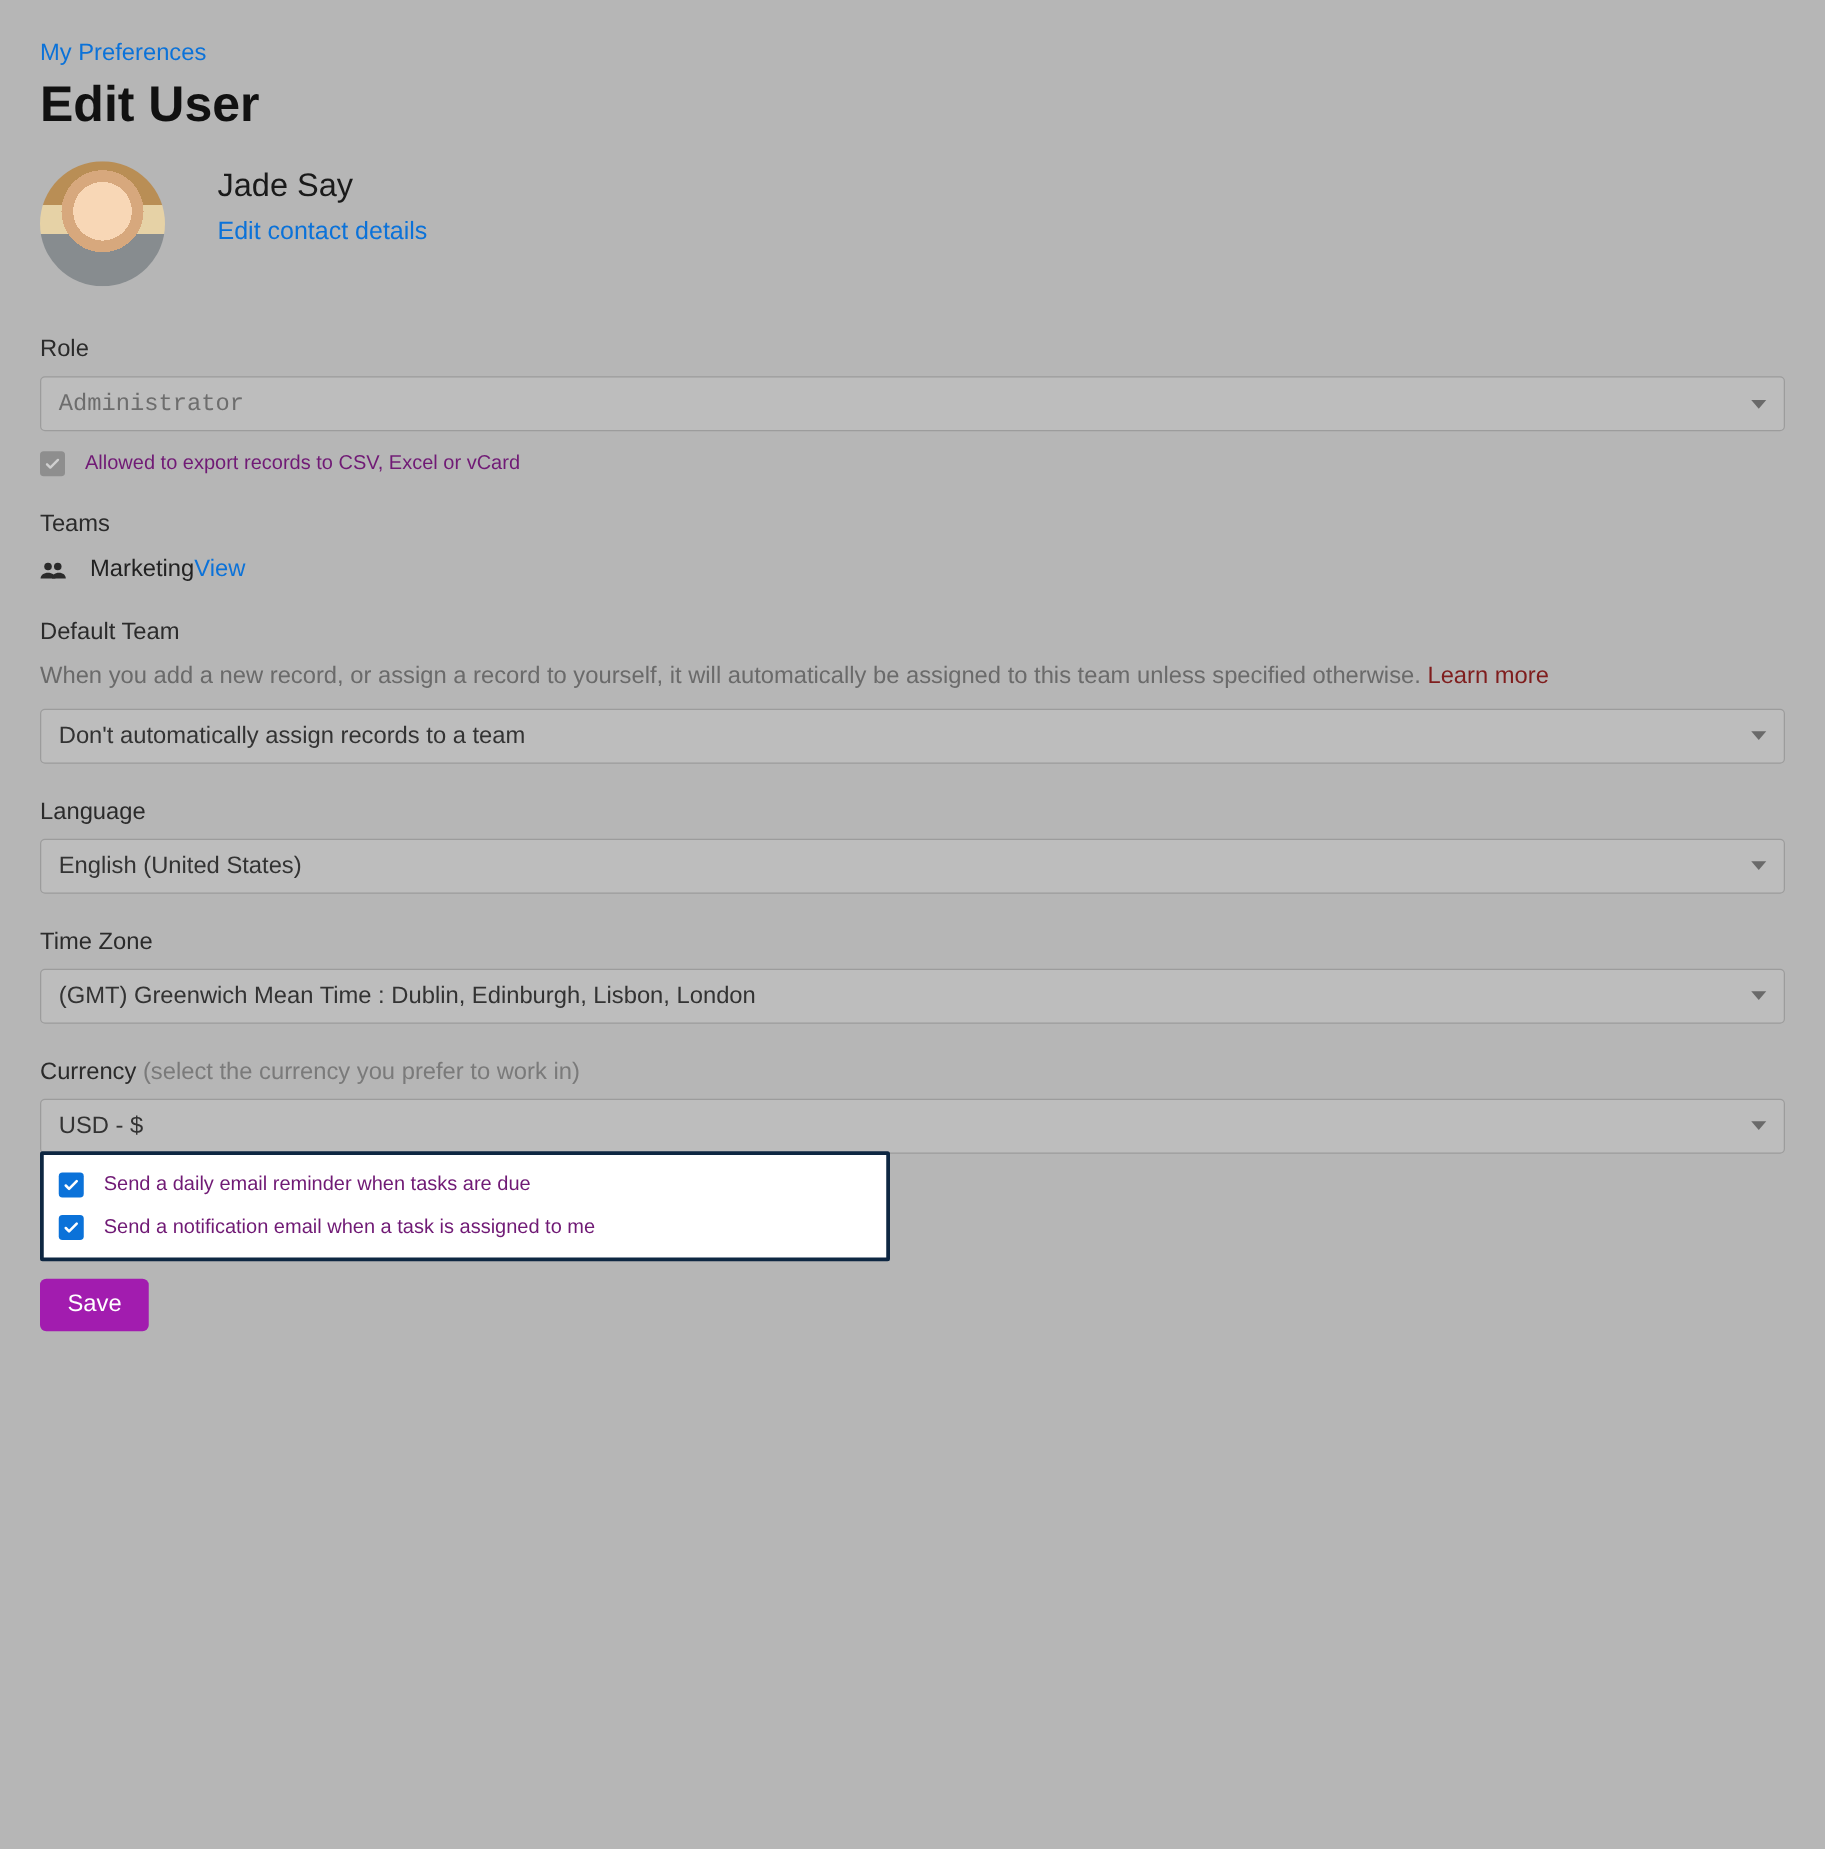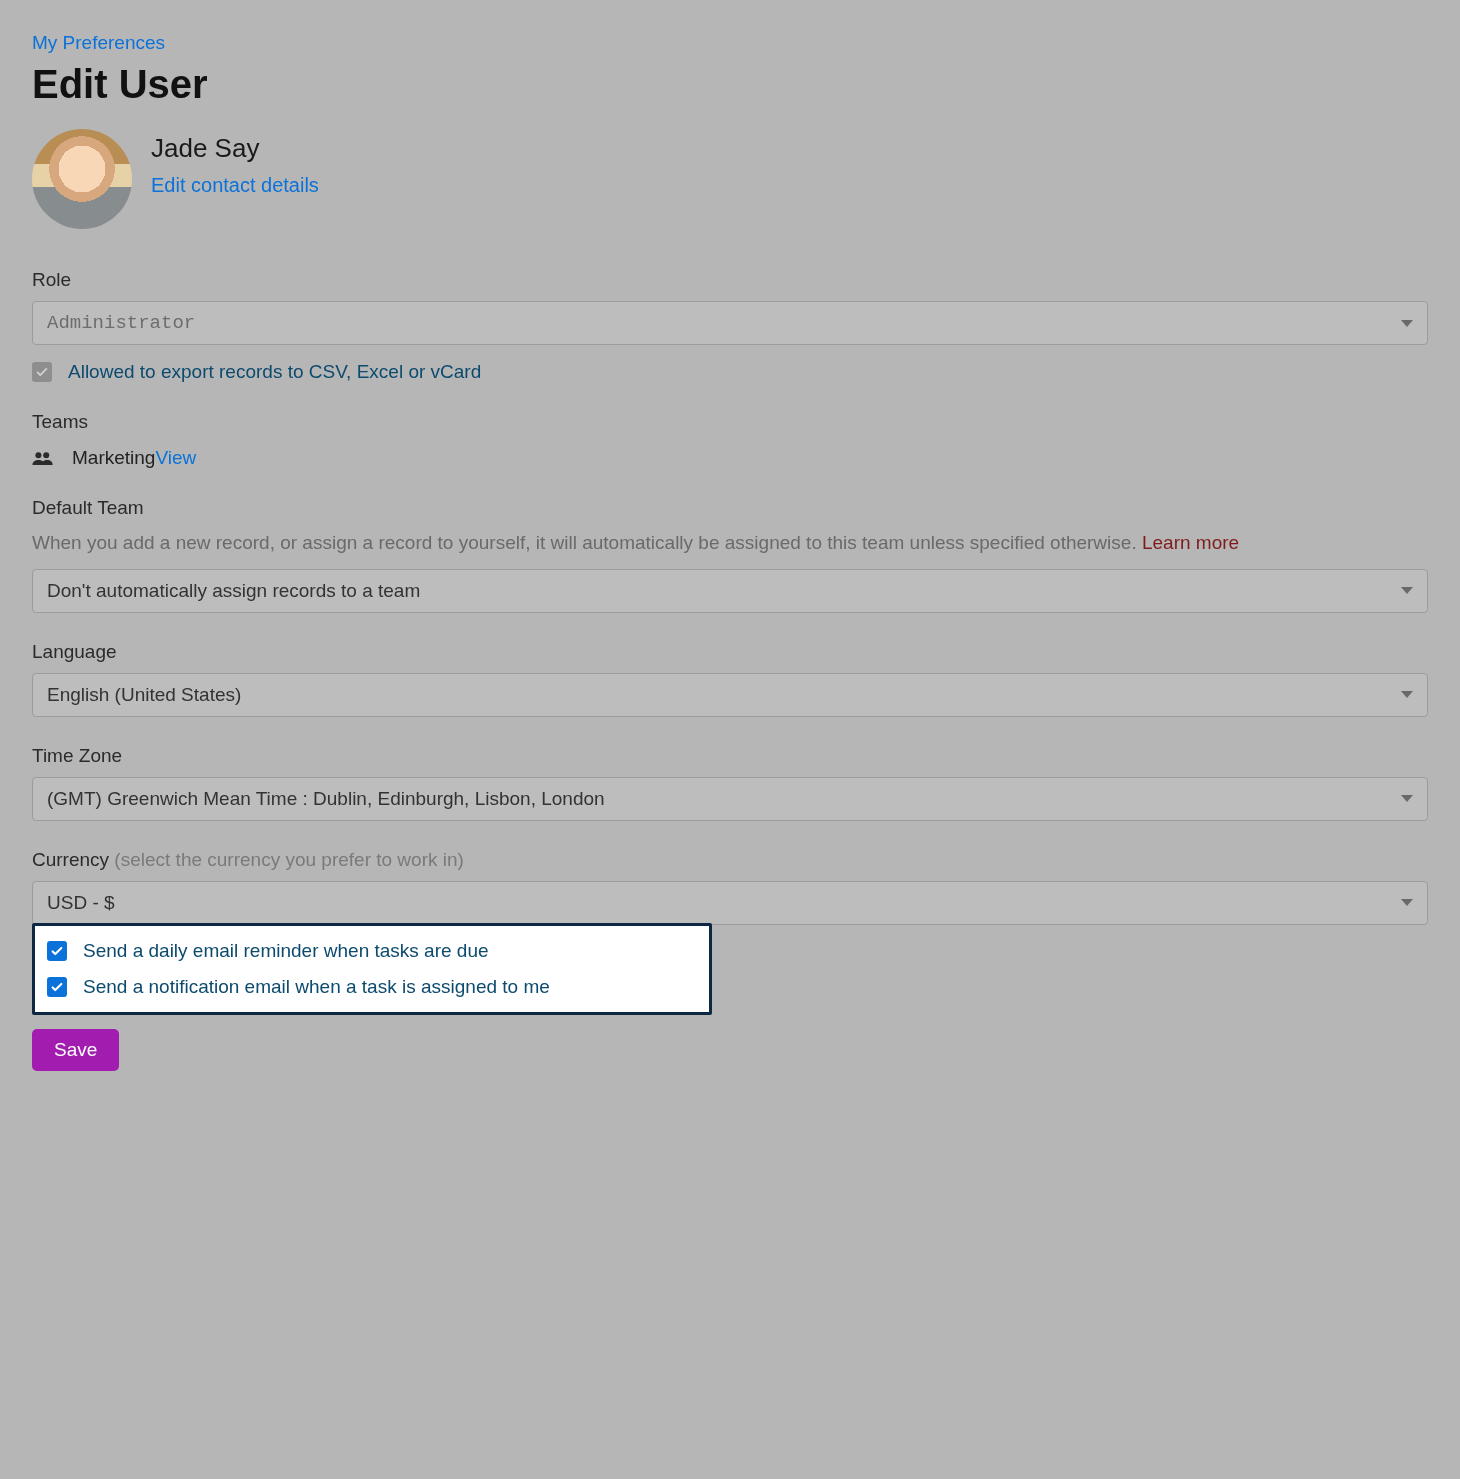--- a/index.html
+++ b/index.html
@@ -11,21 +11,21 @@
     color: #1a1a1a;
     font-size: 18px;
   }
   .page {
     padding: 32px 32px 60px 32px;
     max-width: 1460px;
   }
   .link { color: #0b72d9; cursor: pointer; }
   .breadcrumb { font-size: 19px; color: #0b72d9; margin-bottom: 8px; }
   .page-title { font-size: 40px; font-weight: 700; margin: 0 0 22px 0; color: #111; }
-  .user-row { display: flex; align-items: flex-start; gap: 19px; margin-bottom: 40px; }
+  .user-row { display: flex; align-items: flex-start; gap: 42px; margin-bottom: 40px; }
   .avatar {
     width: 100px; height: 100px; border-radius: 50%;
     background: radial-gradient(circle at 50% 40%, #f8d7b6 0 30%, #d7a87d 30% 42%, transparent 42%),
                 linear-gradient(180deg, #b98e55 0 35%, #e6d2a6 35% 58%, #878c8f 58% 100%);
     position: relative; overflow: hidden;
   }
   .user-name { font-size: 26px; font-weight: 500; margin: 4px 0 10px 0; color: #1a1a1a; }
   .edit-contact { font-size: 20px; color: #0b72d9; cursor: pointer; }
   .section-label { font-size: 19px; color: #2b2b2b; margin: 28px 0 10px 0; }
   .select {
@@ -41,21 +41,21 @@
   .chk-row { display: flex; align-items: center; gap: 16px; margin-top: 16px; }
   .chk {
     width: 20px; height: 20px; border-radius: 3px; display: inline-flex;
     align-items: center; justify-content: center; flex-shrink: 0;
   }
   .chk.disabled { background: #8e8e8e; }
   .chk.enabled { background: #0b72d9; cursor: pointer; }
   .chk svg { width: 14px; height: 14px; }
   .chk.disabled svg path { stroke: #cfcfcf; }
   .chk.enabled svg path { stroke: #fff; }
-  .chk-label { font-size: 19px; color: #0c4a6e; }
+  .chk-label { font-size: 16px; color: #701a75; }
   .teams-row {
     display: flex; align-items: center; justify-content: flex-start;
     margin-top: 14px;
   }
   .team-left { display: flex; align-items: center; gap: 18px; }
   .team-icon { width: 22px; height: 16px; }
   .team-name { font-size: 19px; color: #222; }
   .view-link { font-size: 19px; color: #0b72d9; cursor: pointer; }
   .desc { font-size: 19px; color: #6a6a6a; margin-top: 6px; line-height: 1.45; }
   .desc .link { color: #7f1d1d; cursor: pointer; }

